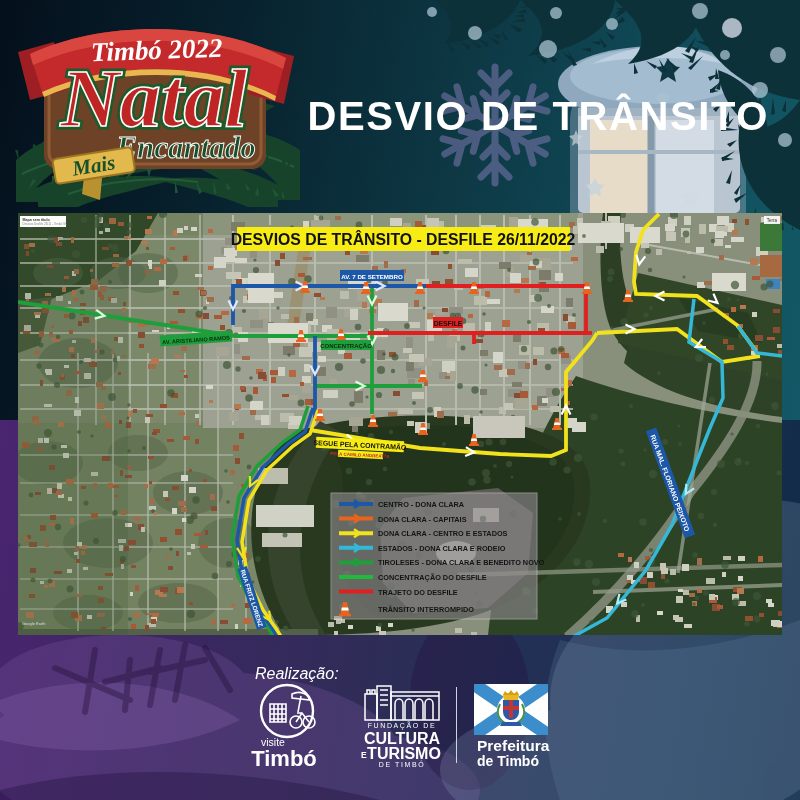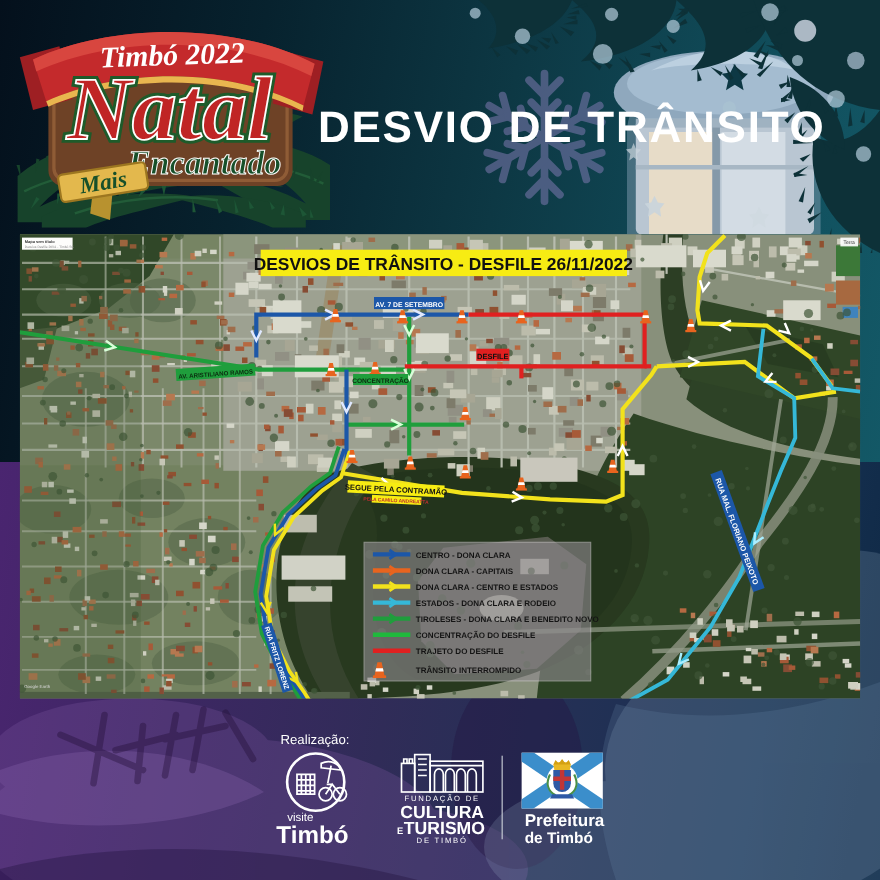--- a/index.html
+++ b/index.html
@@ -173,21 +173,21 @@
         <line x1="0" y1="-20" x2="12" y2="-32"></line>
     </g>
     <use href="#arm" transform="rotate(60)"></use>
       <use href="#arm" transform="rotate(120)"></use>
     <use href="#arm" transform="rotate(180)"></use>
       <use href="#arm" transform="rotate(240)"></use>
     <use href="#arm" transform="rotate(300)"></use>
   </g>
 </svg>
 
-<div class="abs" style="left:289px;top:94px;width:480px;height:46px;color:#fff;font-size:40px;font-weight:bold;letter-spacing:1.6px;">DESVIO DE TRÂNSITO</div>
+<div class="abs" style="left:289px;top:94px;width:480px;height:46px;color:#fff;font-size:40px;font-weight:bold;letter-spacing:1.6px;text-align:right;">DESVIO DE TRÂNSITO</div>
 
 <svg class="abs" style="left:8px;top:12px;" width="300" height="195" viewBox="0 0 300 195">
 
   <g fill="#17432b">
     <path d="M8,148 C38,122 78,114 108,122 C78,138 48,154 28,176 C58,162 93,152 118,155 C93,168 68,182 58,190 L8,190 Z"></path>
     <path d="M292,138 C262,118 222,114 192,121 C222,135 252,151 270,173 C242,158 207,148 182,151 C207,164 230,178 240,188 L292,188 Z"></path>
     <path d="M100,155 C150,140 200,140 250,158 C200,152 150,153 100,168 Z"></path>
     <path d="M80,108 C100,93 130,88 150,92 C130,102 110,114 98,126 Z"></path>
     <path d="M205,103 C225,91 250,88 267,94 C250,103 233,114 223,125 Z"></path>
     <path d="M30,185 C70,165 130,160 170,167 C130,177 90,186 70,195 L30,195 Z"></path>
@@ -1546,21 +1546,21 @@
 <text x="360" y="381.6" font-family="Liberation Sans, sans-serif" font-size="7.3" font-weight="bold" fill="#141414">TRAJETO DO DESFILE</text>
 
 <g transform="translate(327,396.2) scale(1.2)">
       <path d="M-4,5 L-1.6,-6 L1.6,-6 L4,5 Z" fill="#e8641e"></path>
       <path d="M-2.6,-1.5 L2.6,-1.5 L3.1,1 L-3.1,1 Z" fill="#ffffff"></path>
       <rect x="-5" y="4" width="10" height="2" fill="#e8641e"></rect>
     </g>
 <text x="360" y="399.2" font-family="Liberation Sans, sans-serif" font-size="7.3" font-weight="bold" fill="#141414">TRÂNSITO INTERROMPIDO</text>
 </svg>
 
-<div class="abs" style="left:255px;top:665px;color:#fff;font-size:12px;">Realização:</div>
+<div class="abs" style="left:255px;top:665px;color:#fff;font-size:16px;font-style:italic;">Realização:</div>
 
 <svg class="abs" style="left:240px;top:682px;" width="90" height="95" viewBox="0 0 90 95">
   <circle cx="47" cy="29" r="26" fill="none" stroke="#fff" stroke-width="2.4"></circle>
   <g stroke="#fff" stroke-width="1.6" fill="none">
     <path d="M30,22 h16 v18 h-16 z"></path>
     <path d="M34,22 v18 M38,22 v18 M42,22 v18 M30,27 h16 M30,32 h16 M30,37 h16"></path>
     <path d="M52,12 c8,-4 16,0 18,6 l-18,-2 z"></path>
     <line x1="61" y1="14" x2="58" y2="30"></line>
     <circle cx="56" cy="40" r="6"></circle>
       <circle cx="69" cy="40" r="6"></circle>

